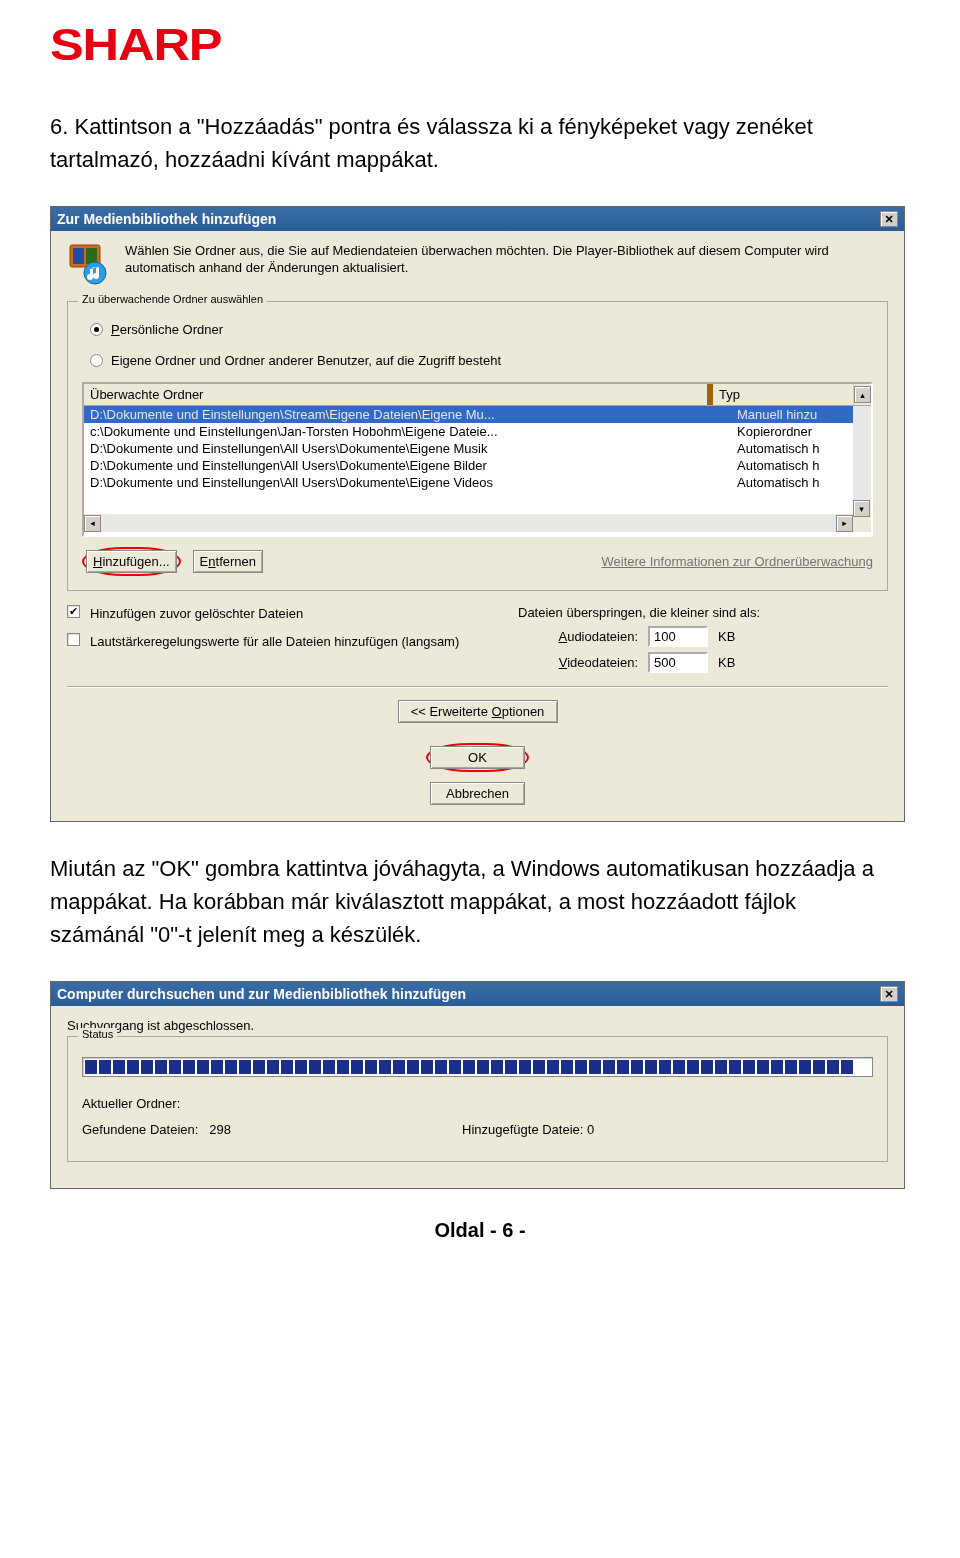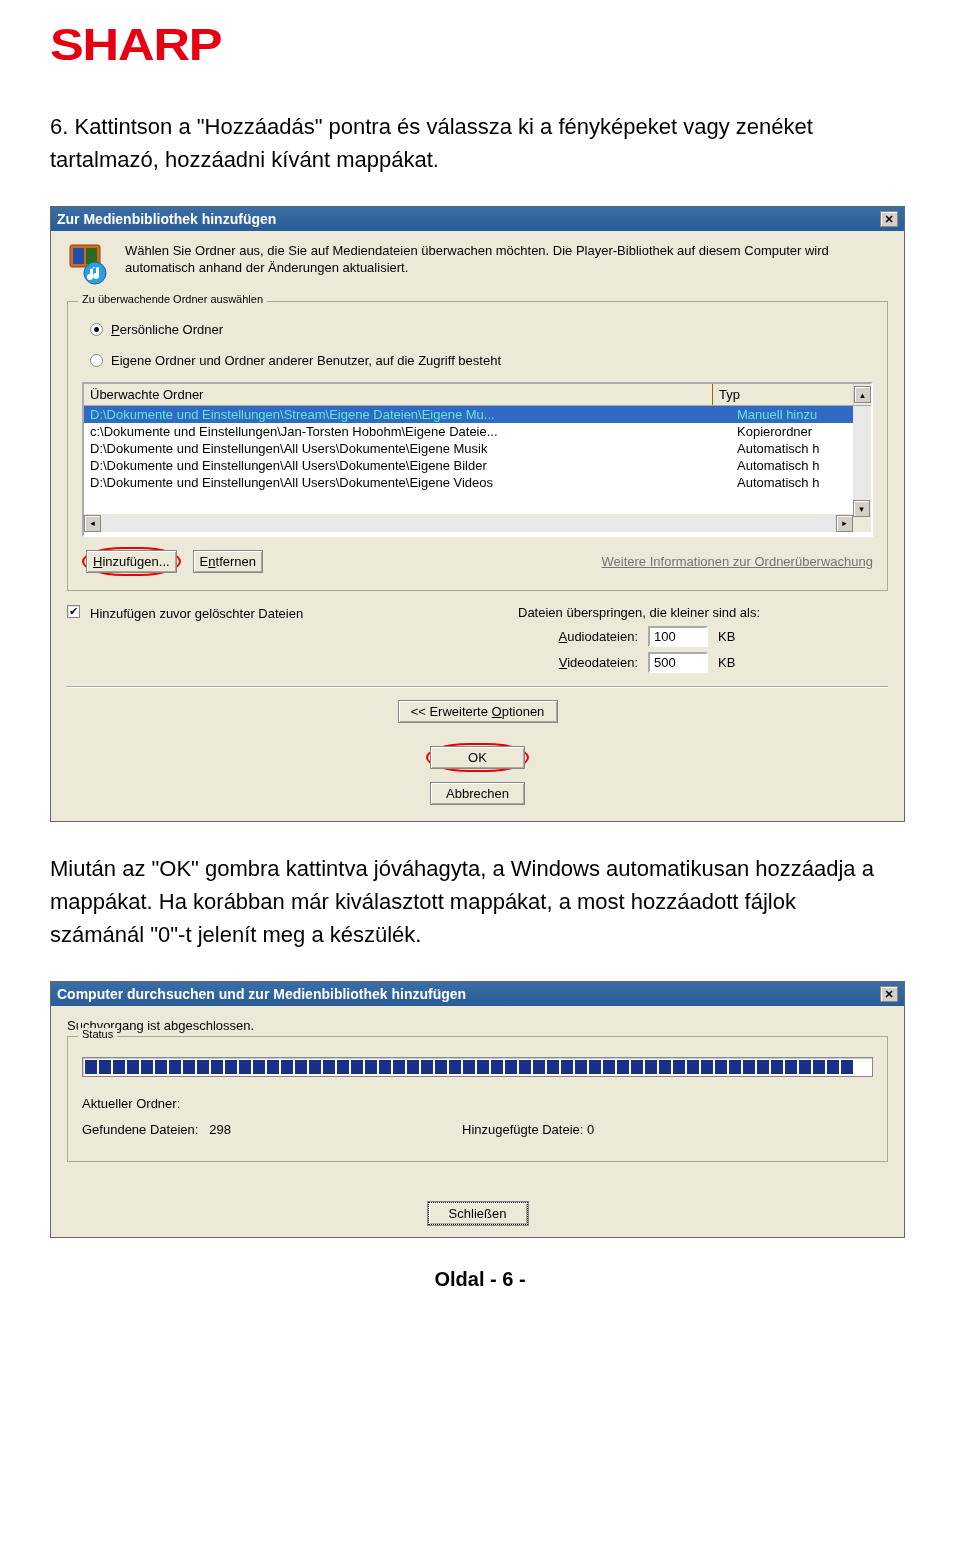--- a/index.html
+++ b/index.html
@@ -113,28 +113,28 @@
     height: 155px;
     overflow: hidden;
     position: relative;
   }
   .lv-header {
     display:flex;
     background:#ece9d8;
     border-bottom:1px solid #aca899;
     font-size:13px;
   }
-  .lv-col1 { flex:1; padding:3px 6px; border-right:1px solid #a16207; }
+  .lv-col1 { flex:1; padding:3px 6px; border-right:6px solid #a16207; }
   .lv-col2 { width:140px; padding:3px 6px; }
   .lv-scrollspace { width:18px; background:#ece9d8; border-left:1px solid #ccc; display:flex; align-items:center; justify-content:center;}
   .lv-rows { height:108px; overflow:hidden; }
   .lv-row { display:flex; font-size:13px; }
   .lv-row .c1 { flex:1; padding:1px 6px; white-space:nowrap; overflow:hidden; }
   .lv-row .c2 { width:140px; padding:1px 6px; white-space:nowrap; overflow:hidden; }
-  .lv-row.selected .c1, .lv-row.selected .c2 { background:#316ac5; color:#5eead4; }
+  .lv-row.selected .c1, .lv-row.selected .c2 { background:#316ac5; color:#e5e5e5; }
   .lv-hscroll {
     height:18px; background:#ece9d8; display:flex; align-items:center;
   }
   .scrollbtn {
     width:17px;height:17px;background:#d4d0c8;border:1px solid #888;
     box-shadow:inset 1px 1px 0 #fff; display:flex;align-items:center;justify-content:center;
     font-size:9px;
   }
   .scrolltrack { flex:1; background:#e8e8e8; height:17px; }
   .scrolltrack-v { width:17px; background:#e8e8e8; flex:1; }
@@ -289,20 +289,24 @@
     </div>
 
     <div class="opts-row">
       <div class="opts-left">
         <div class="check-row">
           <span class="checkbox">
               <span class="checkmark">✔</span>
             </span>
           <span>Hinzufügen zuvor gelöschter Dateien</span>
         </div>
+        <div class="check-row">
+          <span class="checkbox"></span>
+          <span>Lautstärkeregelungswerte für alle Dateien hinzufügen (langsam)</span>
+        </div>
       </div>
       <div class="opts-right">
         <div style="font-size:13px;margin-bottom:6px;">Dateien überspringen, die kleiner sind als:</div>
         <div class="field-row">
           <label><span class="u">A</span>udiodateien:</label>
           <span class="textinput">100</span>
           <span>KB</span>
         </div>
         <div class="field-row">
           <label><span class="u">V</span>ideodateien:</label>
@@ -401,19 +405,16 @@
           <span class="k">Aktueller Ordner:</span>
         </div>
         <div class="row">
           <span class="k"><span>Gefundene Dateien:</span>&nbsp;&nbsp;&nbsp;<span>298</span></span>
           <span style="width:180px"></span>
           <span><span>Hinzugefügte Dateie:</span> <span>0</span></span>
         </div>
       </div>
     </div>
 
-    <div class="footer-row" style="margin-top:40px;">
-      <span class="btn" style="border:1px dotted #000; outline:1px solid #888; min-width:100px;">Schließen</span>
-    </div>
   </div>
 </div>
 
 <div class="page-num">Oldal - 6 -</div>
 
 </body></html>

